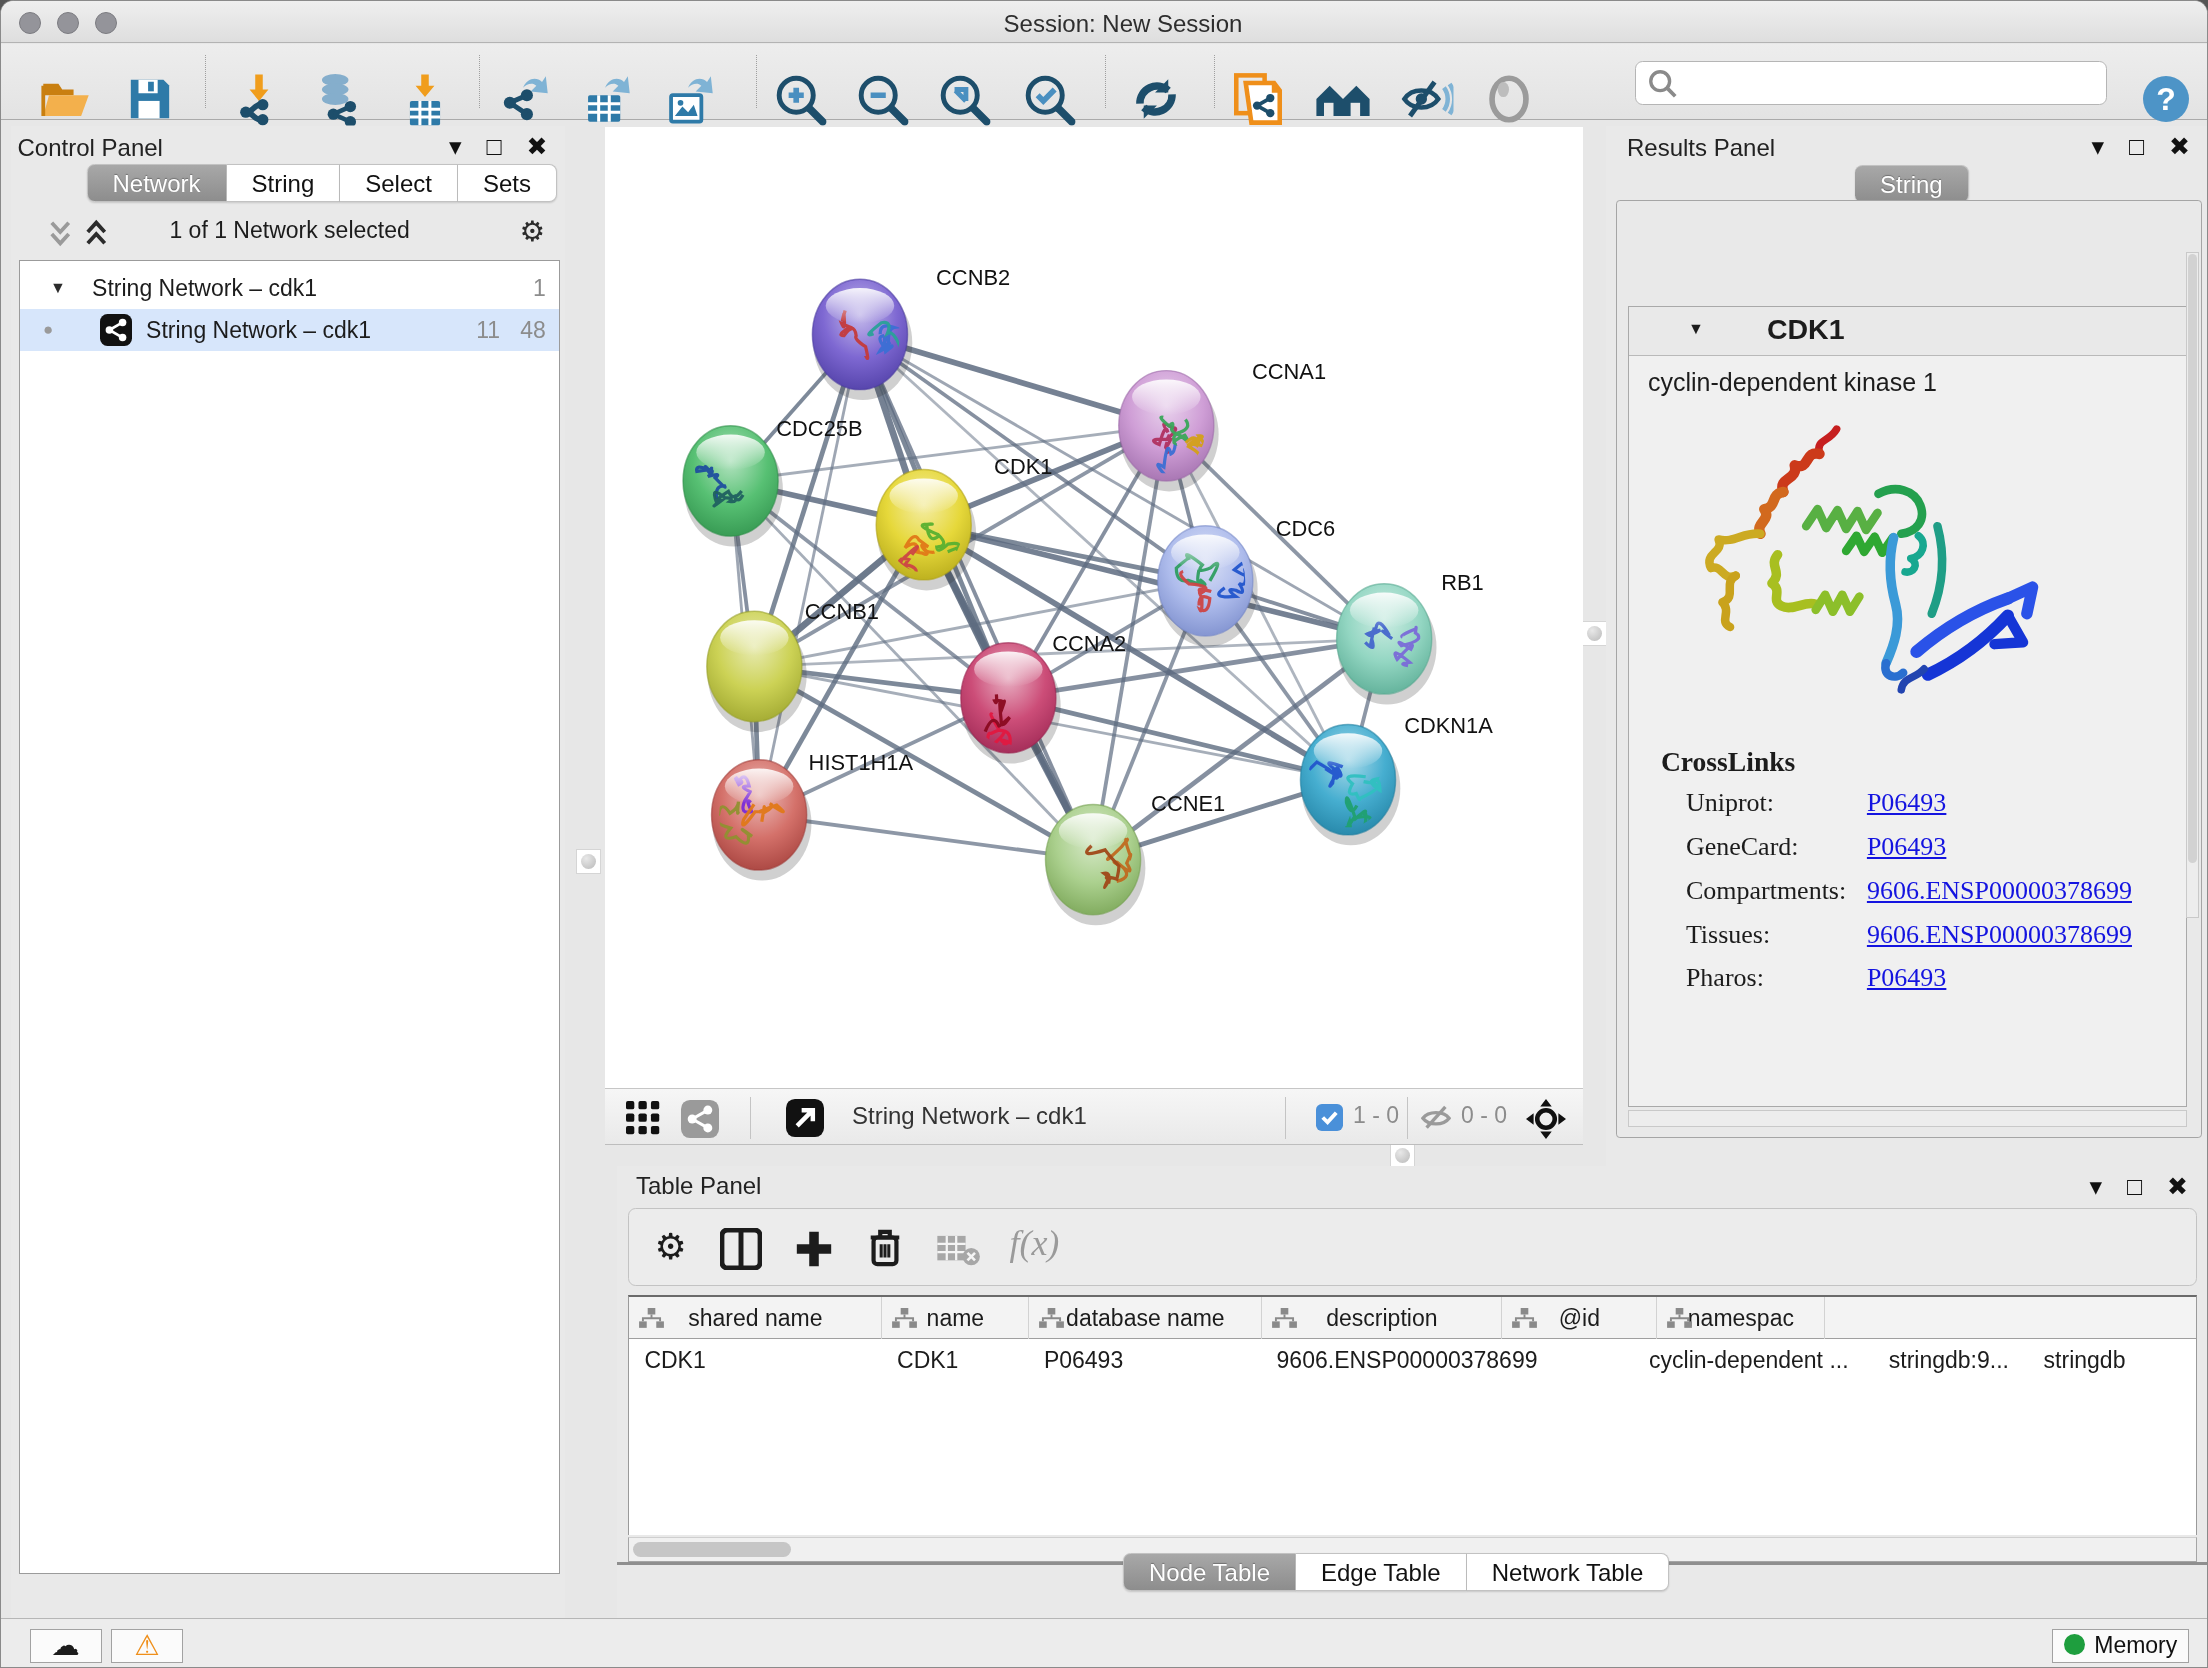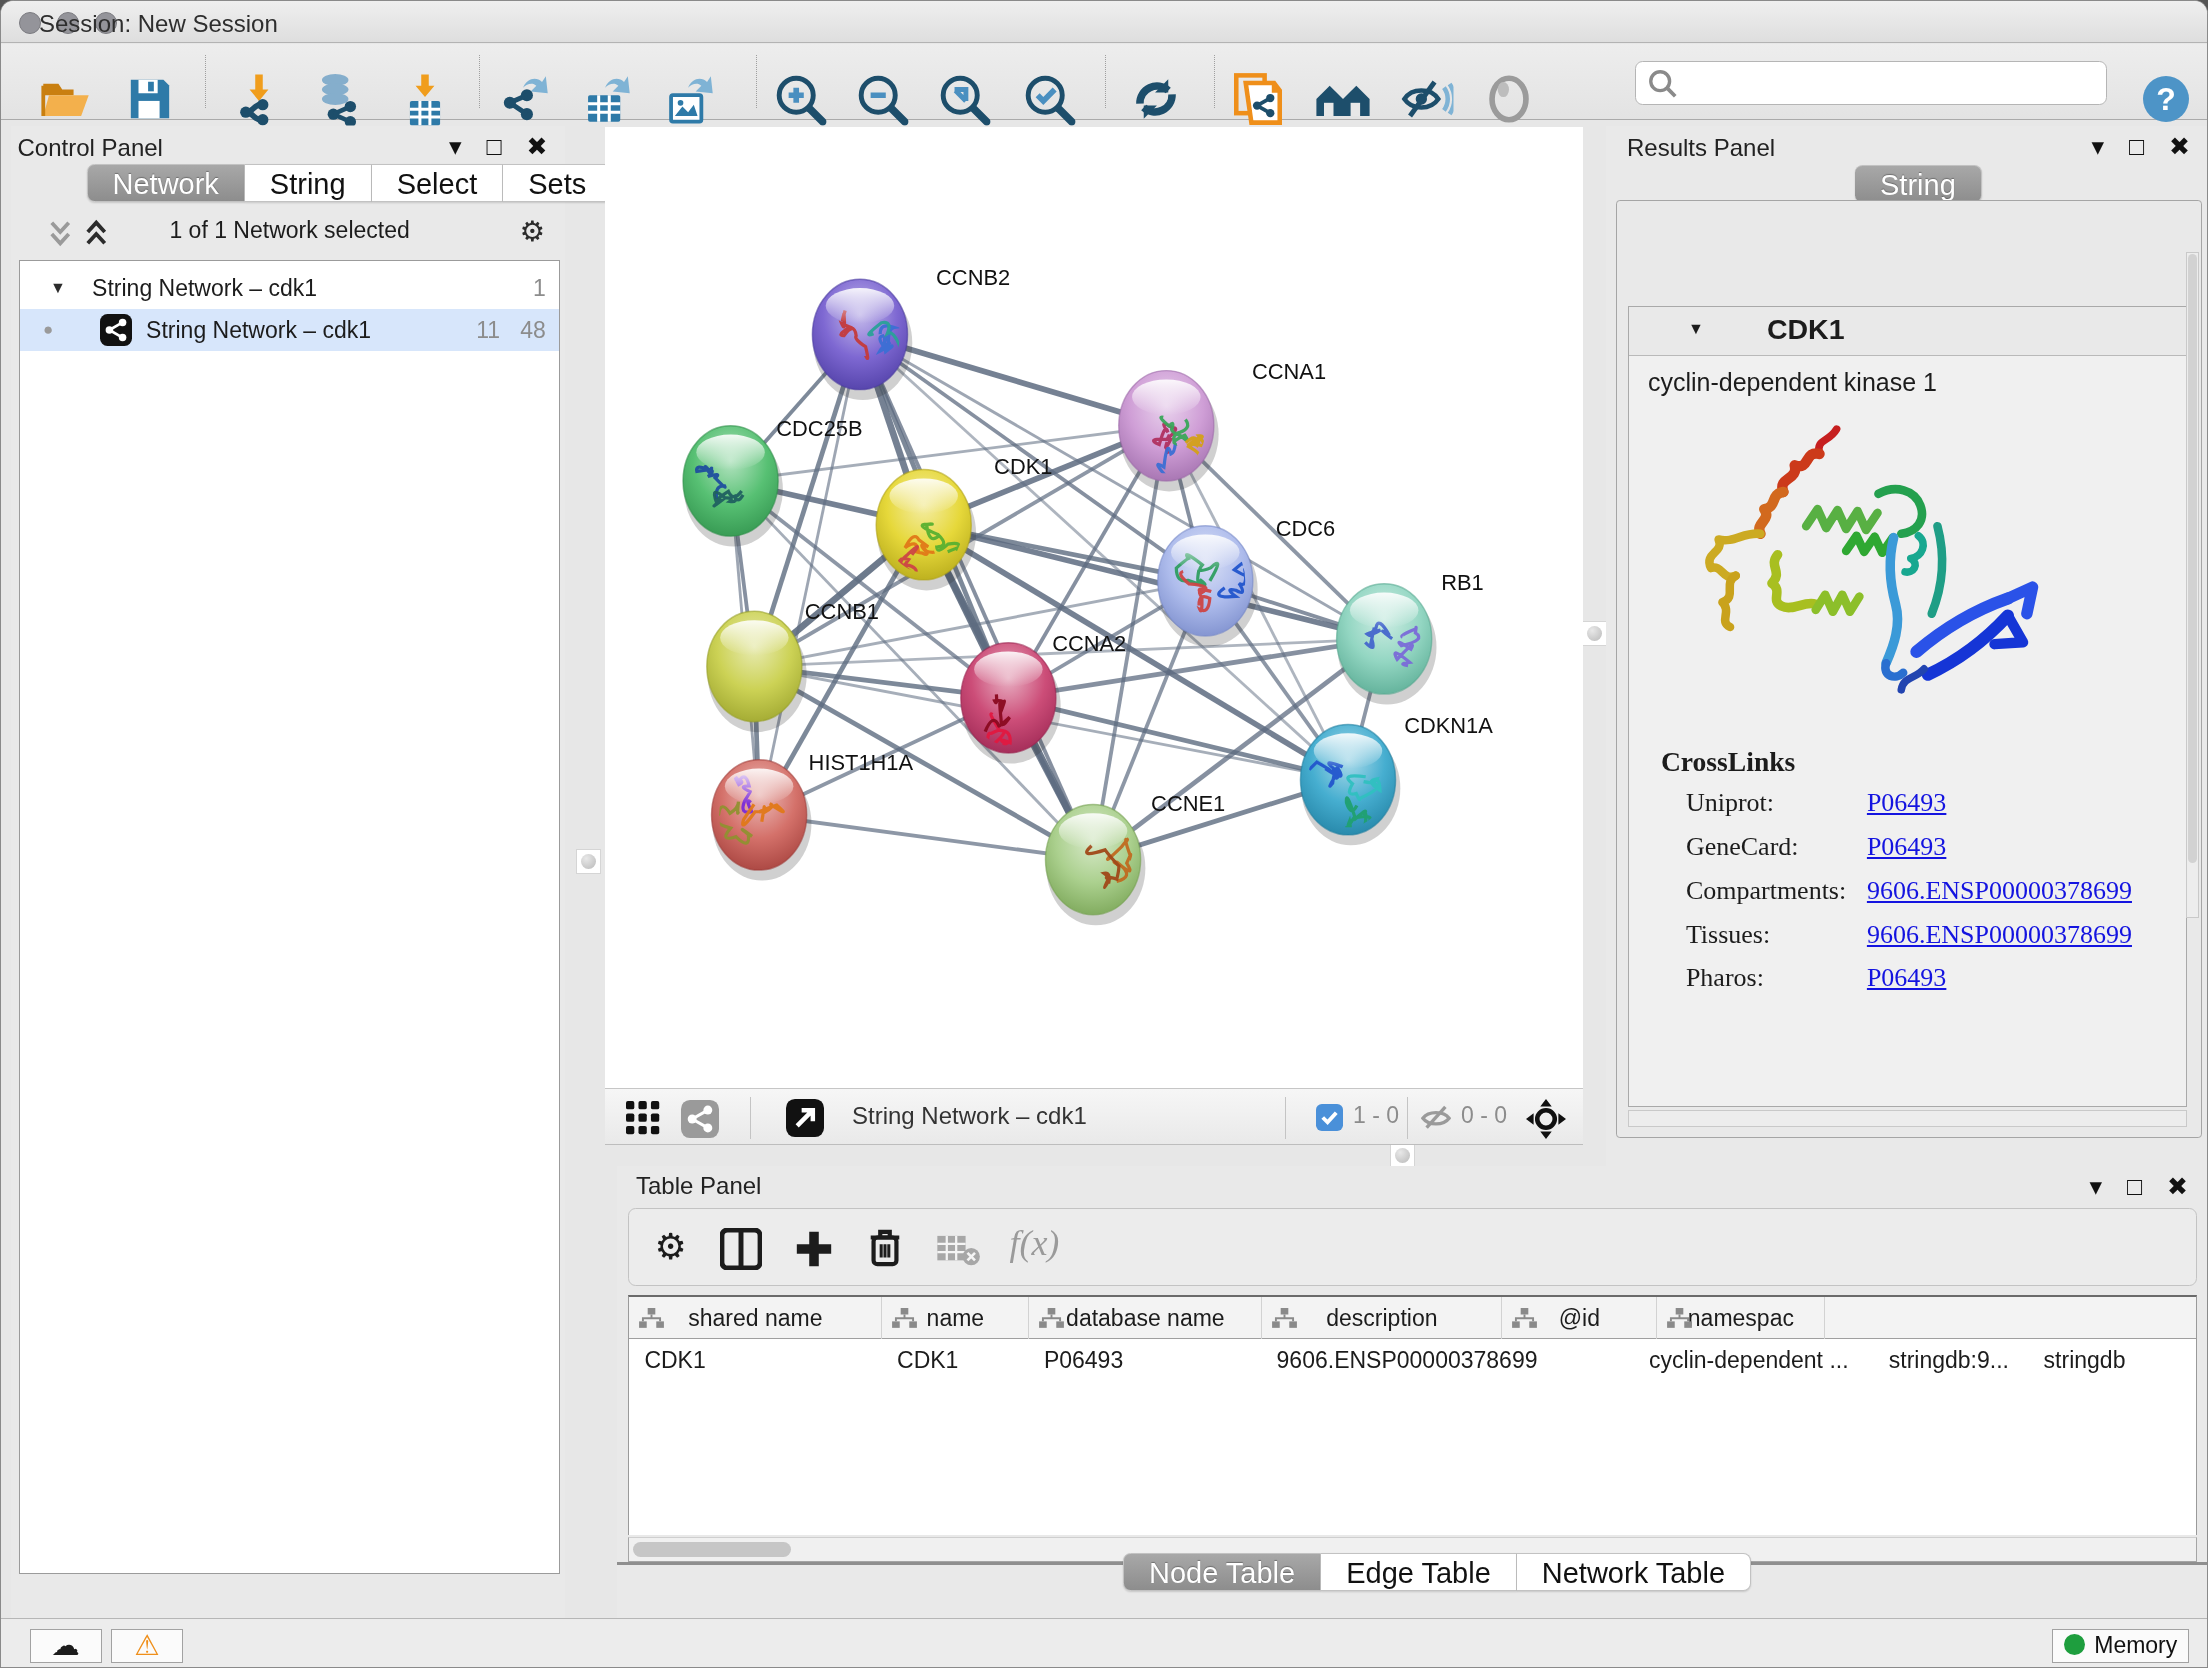--- a/index.html
+++ b/index.html
@@ -5,40 +5,40 @@
   html,body{margin:0;padding:0;background:#555;}
   *{box-sizing:border-box;}
   #window{position:relative;width:2208px;height:1668px;background:#e7e7e7;
     font-family:"Liberation Sans","DejaVu Sans",sans-serif;color:#1c1c1c;
     border:1px solid #8a8a8a;border-radius:13.3px 13.3px 0 0;overflow:hidden;}
   
   #titlebar{position:absolute;left:0;top:0;width:100%;height:42px;
     background:linear-gradient(#efefef,#dedede);border-bottom:1px solid #b3b3b3;}
   .traffic{position:absolute;top:10.5px;width:22px;height:22px;border-radius:50%;
     background:#94949a;border:1px solid #7b7b80;}
-  #title-text{position:absolute;left:0;top:8.6px;width:100%;text-align:left;
+  #title-text{position:absolute;left:0;top:8.6px;width:100%;text-align:center;
     font-size:24px;color:#2e2e2e;padding-left:38px;}
   
   #toolbar{position:absolute;left:0;top:43px;width:100%;height:76px;
     background:linear-gradient(#ededed,#e3e3e3);border-bottom:1px solid #aaa;}
   .tb-ico{position:absolute;top:55px;transform:translate(-50%,-50%);cursor:pointer;}
   .tb-sep{position:absolute;top:11.4px;height:53px;width:0;border-left:1.9px dotted #9f9f9f;}
   #search-box{position:absolute;left:1634px;top:17px;width:472px;height:44px;background:#fff;
     border:1px solid #b5b5b5;border-radius:7.6px;}
   #search-box input{position:absolute;left:49px;top:3.8px;width:409px;height:34px;border:none;
     outline:none;font-size:23px;font-family:inherit;background:transparent;}
   #help-btn{position:absolute;left:2165px;top:55px;transform:translate(-50%,-50%);
     width:46px;height:46px;border-radius:50%;background:#4d94c7;color:#fff;
     font-size:32px;font-weight:bold;text-align:center;line-height:46px;cursor:pointer;}
   
   .panel-title{position:absolute;font-size:24px;color:#222;}
   .panel-btns{position:absolute;display:flex;gap:25px;font-size:25px;color:#111;}
   .panel-btns span{cursor:pointer;line-height:28.5px;}
   .tabbar{position:absolute;display:flex;}
-  .tab{height:38px;line-height:38px;padding:0 25px;font-size:29px;background:#fff;
+  .tab{height:38px;line-height:38px;padding:0 25px;font-size:24px;background:#fff;
     border:1px solid #c2c2c2;border-left:none;color:#111;text-align:center;cursor:pointer;
     box-shadow:0 1px 1.9px rgba(0,0,0,.15);}
   .tab:first-child{border-left:1px solid #c2c2c2;border-radius:7.6px 0 0 7.6px;}
   .tab:last-child{border-radius:0 7.6px 7.6px 0;}
   .tab.sel{background:linear-gradient(#a8a8a8,#8d8d8d);color:#fff;text-shadow:0 -1px 1px rgba(0,0,0,.3);}
   
   #control-panel{position:absolute;left:9.5px;top:125px;width:554px;height:1492px;background:#e9e9e9;}
   #cp-tree{position:absolute;left:8.6px;top:134px;width:541px;height:1314px;background:#fff;
     border:1.9px solid #9b9b9b;}
   .tree-row{position:absolute;left:0;width:100%;height:42px;font-size:23px;line-height:42px;}

